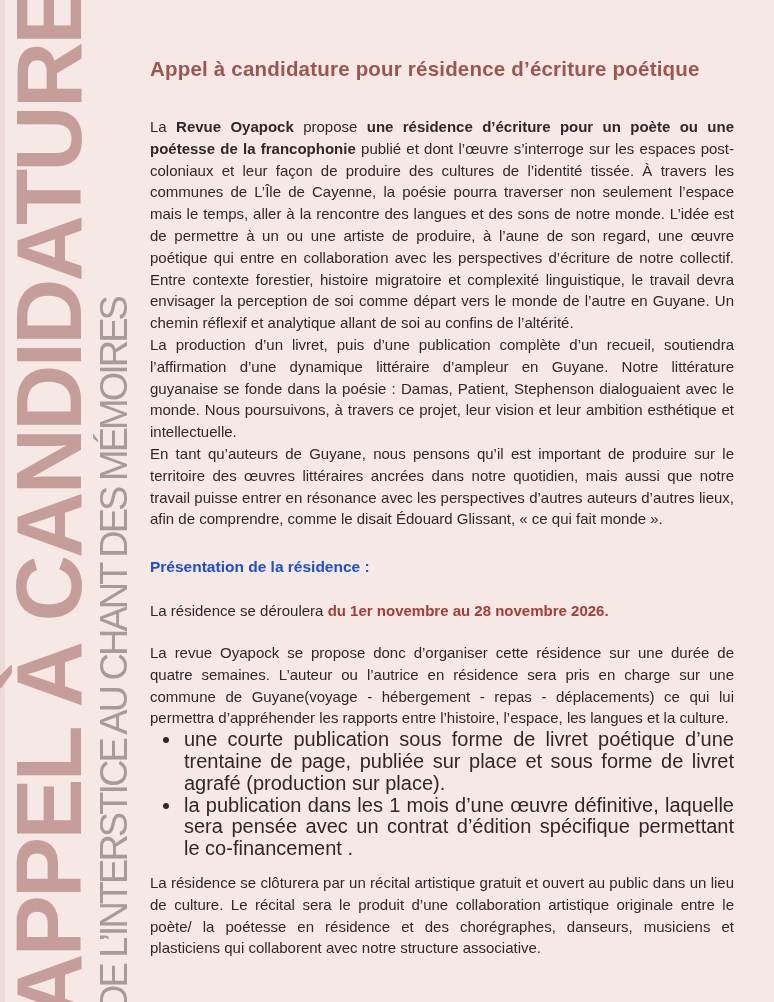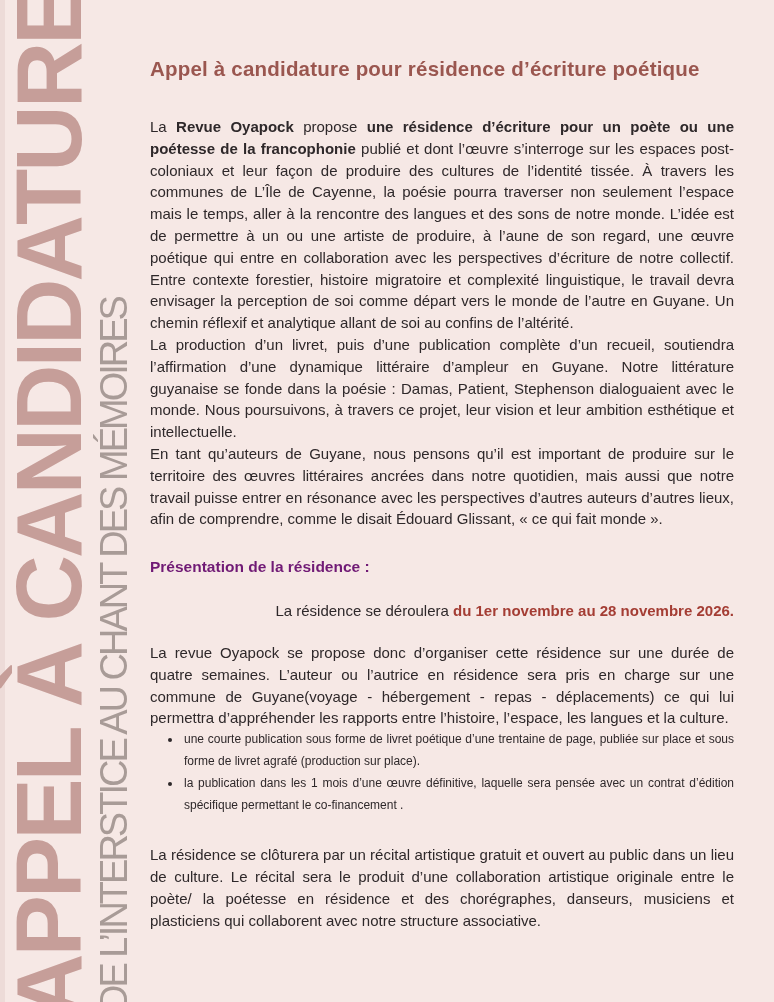--- a/index.html
+++ b/index.html
@@ -70,48 +70,47 @@
     font-weight: 700;
     letter-spacing: 0.2px;
     color: #9a564f;
     white-space: nowrap;
   }
   .body {
     margin: 0;
     font-size: 15px;
     line-height: 21.8px;
     color: #2e282a;
-    text-align: right;
   }
   .jus { text-align: justify; }
   .b { font-weight: 700; }
   .red-heading {
     margin: 26px 0 0 0;
     font-size: 15.5px;
     line-height: 22px;
     font-weight: 700;
-    color: #701a75;
+    color: #1d4ed8;
   }
   .dates-line { margin-top: 22px; }
   .red-dates { color: #a43d34; font-weight: 700; }
   .para-organisation { margin-top: 20px; }
   .productions-intro { margin-top: 30px; }
   .bullets {
     margin: 0;
     padding: 0 0 0 32px;
     list-style: disc outside;
   }
   .bullets li {
-    font-size: 12px;
+    font-size: 20px;
     line-height: 21.8px;
     color: #2e282a;
     text-align: justify;
     padding-left: 2px;
   }
-  .closing { margin-top: 28px; }
+  .closing { margin-top: 12px; }
 </style>
 </head>
 <body>
 
 <div class="page">
 
   <div class="edge-strip"></div>
 
   <div class="banner-big">APPEL À CANDIDATURE</div>
 

